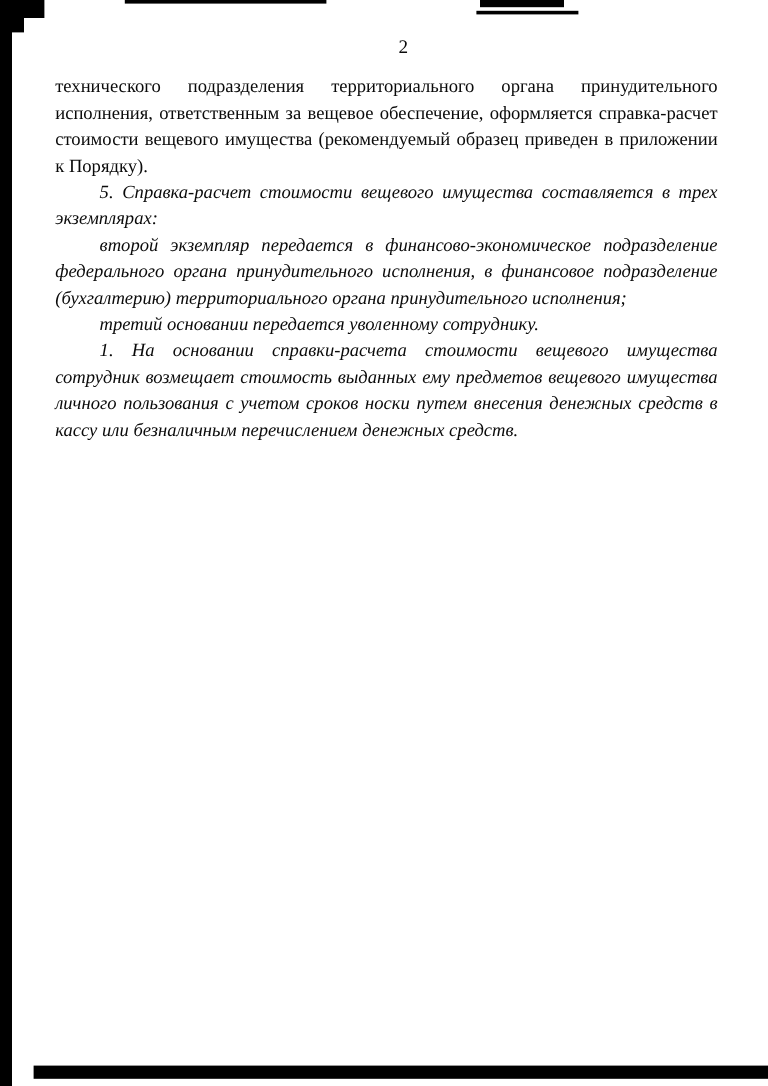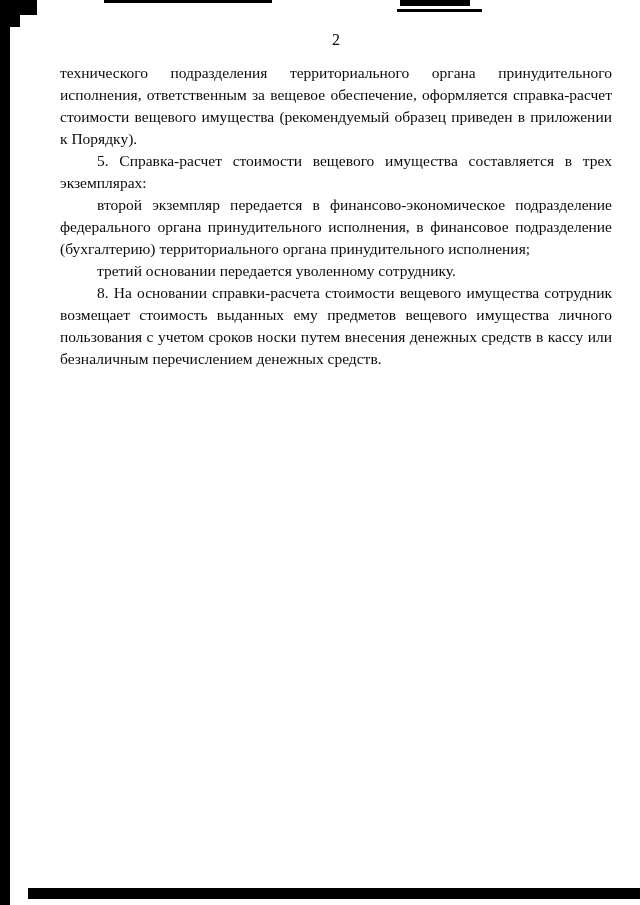--- a/index.html
+++ b/index.html
@@ -60,33 +60,34 @@
     top: 30px;
     left: 60px;
     width: 552px;
     text-align: center;
     font-size: 16px;
     line-height: 20px;
   }
   .content {
     position: absolute;
     top: 62px;
-    left: 60px;
+    left: 46px;
     width: 552px;
     font-size: 15.5px;
     line-height: 22px;
     text-align: justify;
     font-weight: 500;
   }
   .para {
     margin: 0;
     padding: 0;
   }
   .para.indent {
     text-indent: 37px;
+    font-style: italic;
   }
 </style>
 </head>
 <body>
 
 <div class="page">
 
   <div class="artifact strip-left"></div>
   <div class="artifact block-top-left"></div>
   <div class="artifact block-top-left-step"></div>
@@ -96,16 +97,16 @@
   <div class="artifact bar-bottom"></div>
   <div class="edge-right"></div>
 
   <div class="page-number">2</div>
 
   <div class="content">
     <p class="para">технического подразделения территориального органа принудительного исполнения, ответственным за вещевое обеспечение, оформляется справка-расчет стоимости вещевого имущества (рекомендуемый образец приведен в приложении к Порядку).</p>
     <p class="para indent">5. Справка-расчет стоимости вещевого имущества составляется в трех экземплярах:</p>
     <p class="para indent">второй экземпляр передается в финансово-экономическое подразделение федерального органа принудительного исполнения, в финансовое подразделение (бухгалтерию) территориального органа принудительного исполнения;</p>
     <p class="para indent">третий основании передается уволенному сотруднику.</p>
-    <p class="para indent">8. На основании справки-расчета стоимости вещевого имущества сотрудник возмещает стоимость выданных ему предметов вещевого имущества личного пользования с учетом сроков носки путем внесения денежных средств в кассу или безналичным перечислением денежных средств.</p>
+    <p class="para indent">1. На основании справки-расчета стоимости вещевого имущества сотрудник возмещает стоимость выданных ему предметов вещевого имущества личного пользования с учетом сроков носки путем внесения денежных средств в кассу или безналичным перечислением денежных средств.</p>
   </div>
 
 </div>
 
 </body></html>

